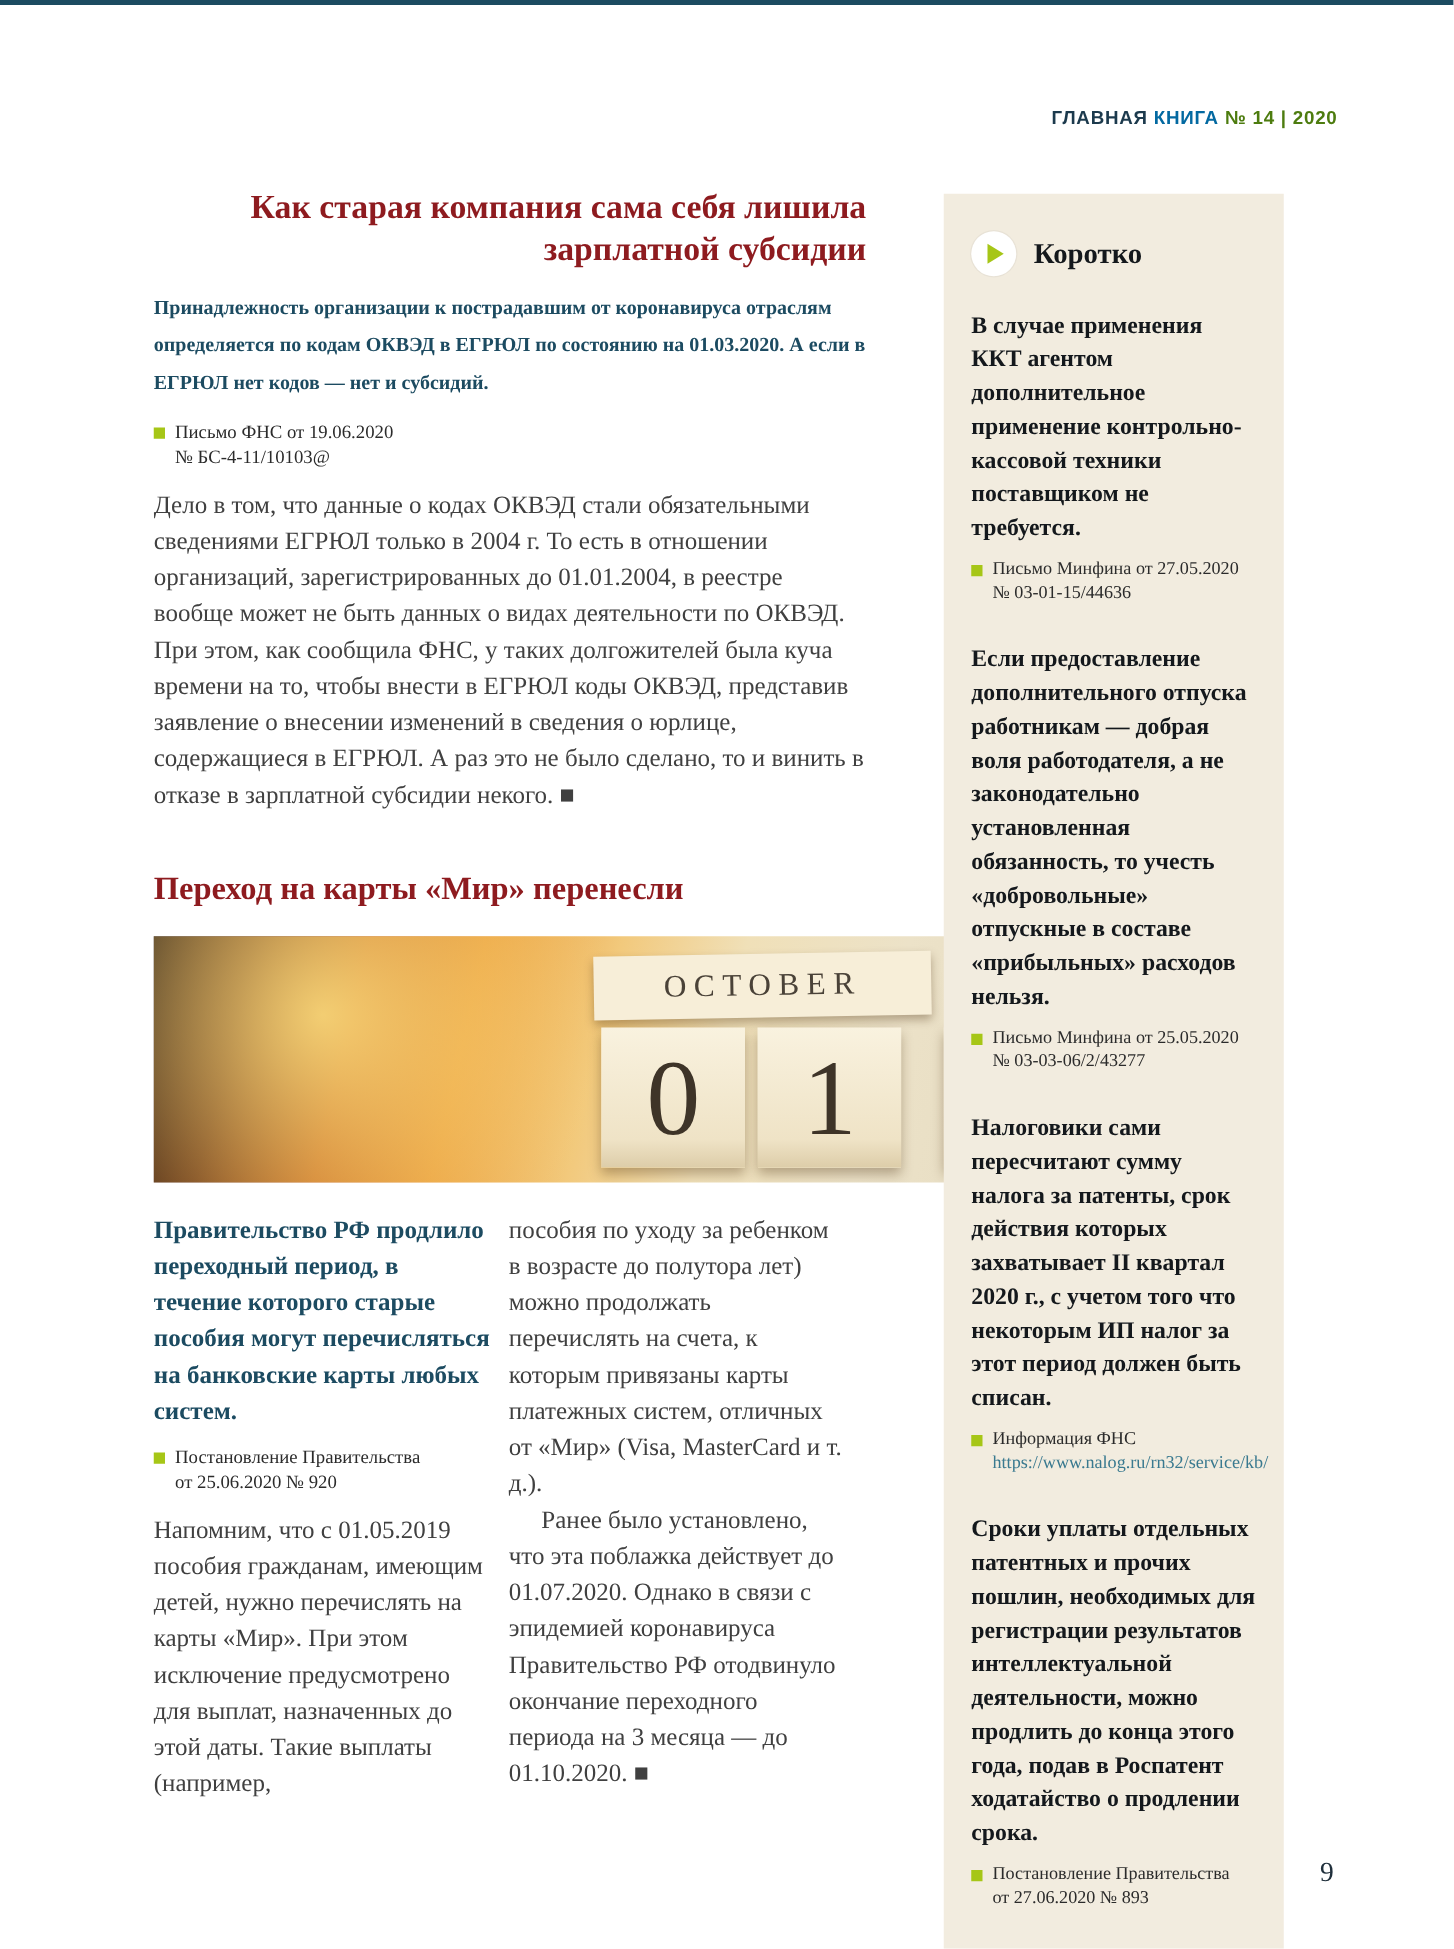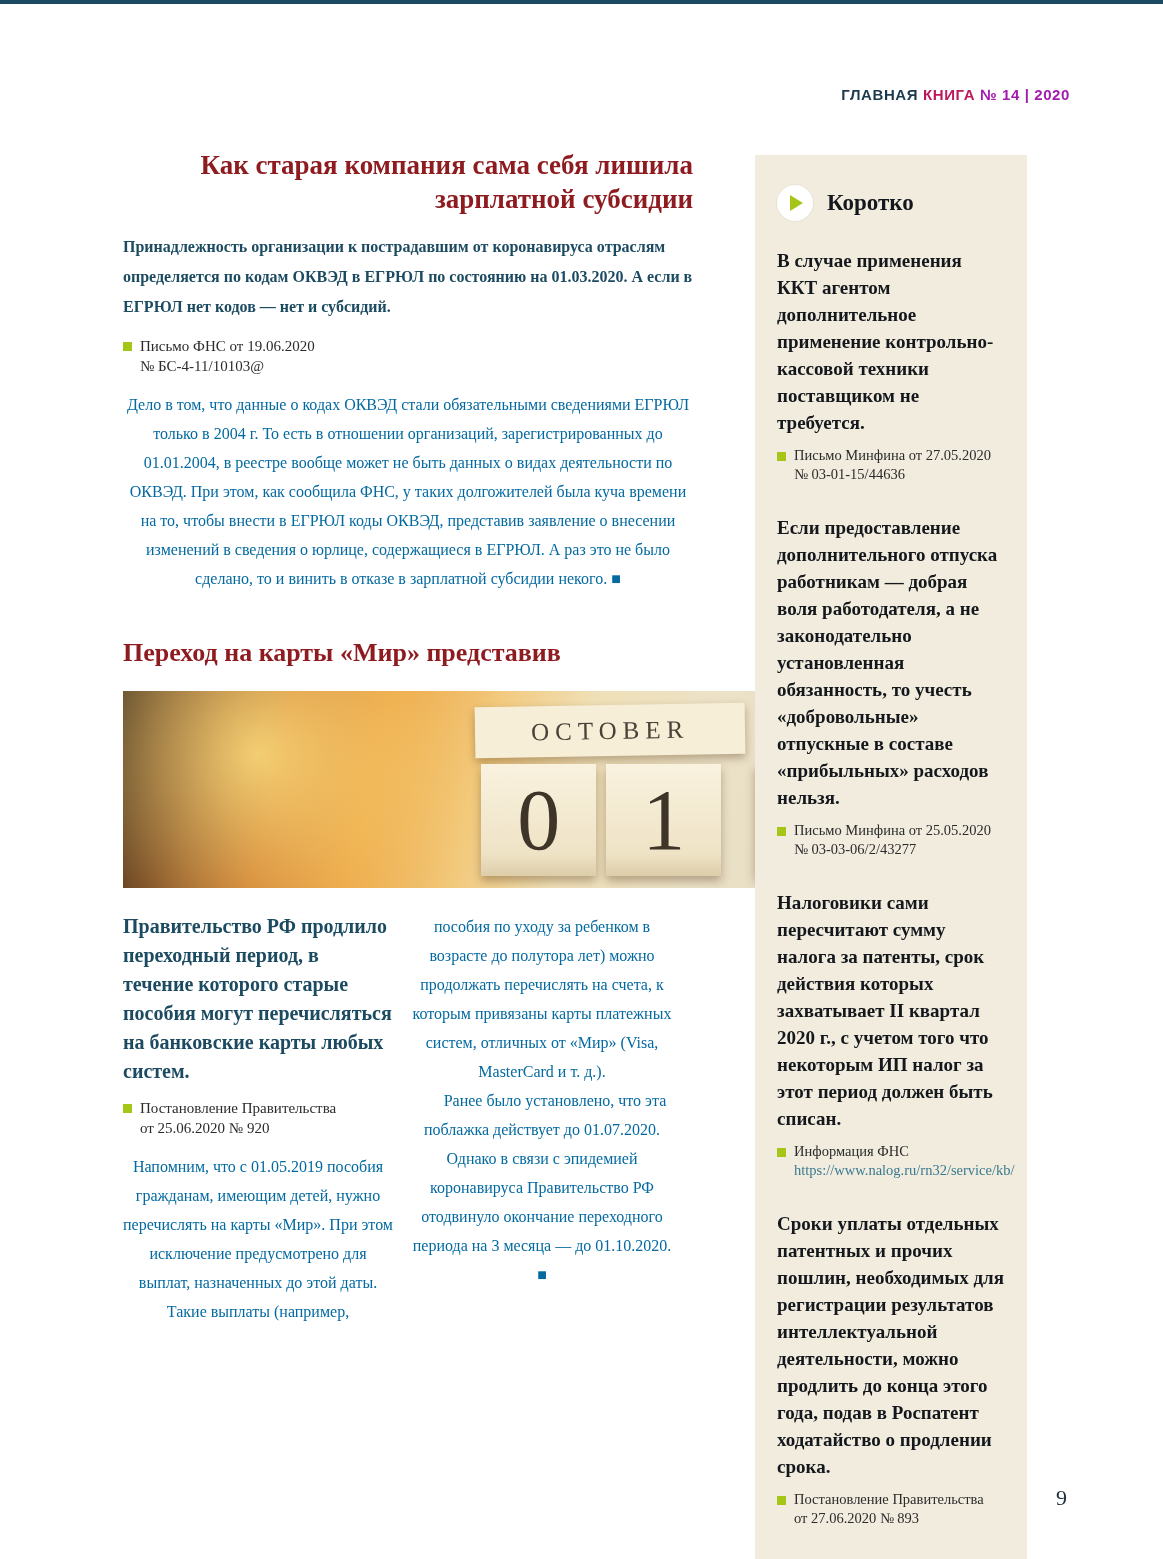--- a/index.html
+++ b/index.html
@@ -11,42 +11,42 @@
   }
   .top-rule { position:absolute; top:0; left:0; width:100%; height:4px; background:#1c4b61; }
 
   
   .header {
     position:absolute; top:86px; right:93px;
     font-family:"Liberation Sans", sans-serif; font-weight:bold;
     font-size:15px; letter-spacing:0.6px;
   }
   .brand1 { color:#1c3a4d; }
-  .brand2 { color:#be185d; }
-  .issue  { color:#a21caf; }
+  .brand2 { color:#0369a1; }
+  .issue  { color:#4d7c0f; }
 
   
   .main-col { position:absolute; left:123px; top:148px; width:570px; }
 
   h1.article-title {
     font-size:27px; line-height:34px; font-weight:bold; color:#8e1b1f;
     margin-bottom:16px;
     text-align:right;
   }
   .lead {
     font-size:16px; line-height:30px; font-weight:bold; color:#1c4b61;
     margin-bottom:14px;
   }
   .source { display:flex; align-items:flex-start; margin-bottom:14px; }
   .bullet {
     width:9px; height:9px; background:#a6c617; margin:6px 8px 0 0; flex:none;
   }
   .source-text { font-size:15px; line-height:20px; color:#2b2b2b; }
 
-  .body-text { font-size:16px; line-height:29px; color:#0369a1;text-align:center; }
+  .body-text { font-size:20px; line-height:29px; color:#404040; }
   .article1-body { margin-bottom:44px; }
 
   h2.article-title2 {
     font-size:26px; line-height:32px; font-weight:bold; color:#8e1b1f;
     margin-bottom:22px;
   }
 
   
   .photo {
     position:relative; width:676px; height:197px; overflow:hidden; margin-bottom:24px;
@@ -131,21 +131,21 @@
     <div class="source">
       <span class="bullet"></span>
       <span class="source-text">
         <span>Письмо ФНС от 19.06.2020</span><br>
         <span>№ БС-4-11/10103@</span>
       </span>
     </div>
 
     <p class="body-text article1-body">Дело в том, что данные о кодах ОКВЭД стали обязательными сведениями ЕГРЮЛ только в 2004 г. То есть в отношении организаций, зарегистрированных до 01.01.2004, в реестре вообще может не быть данных о видах деятельности по ОКВЭД. При этом, как сообщила ФНС, у таких долгожителей была куча времени на то, чтобы внести в ЕГРЮЛ коды ОКВЭД, представив заявление о внесении изменений в сведения о юрлице, содержащиеся в ЕГРЮЛ. А раз это не было сделано, то и винить в отказе в зарплатной субсидии некого. ■</p>
 
-    <h2 class="article-title2">Переход на карты «Мир» представив</h2>
+    <h2 class="article-title2">Переход на карты «Мир» перенесли</h2>
 
     <div class="photo">
       <div class="photo-glow"></div>
       <div class="month-block">OCTOBER</div>
       <div class="cube cube-0">0</div>
       <div class="cube cube-1">1</div>
       <div class="cube cube-9">9</div>
     </div>
 
     <div class="cols">

